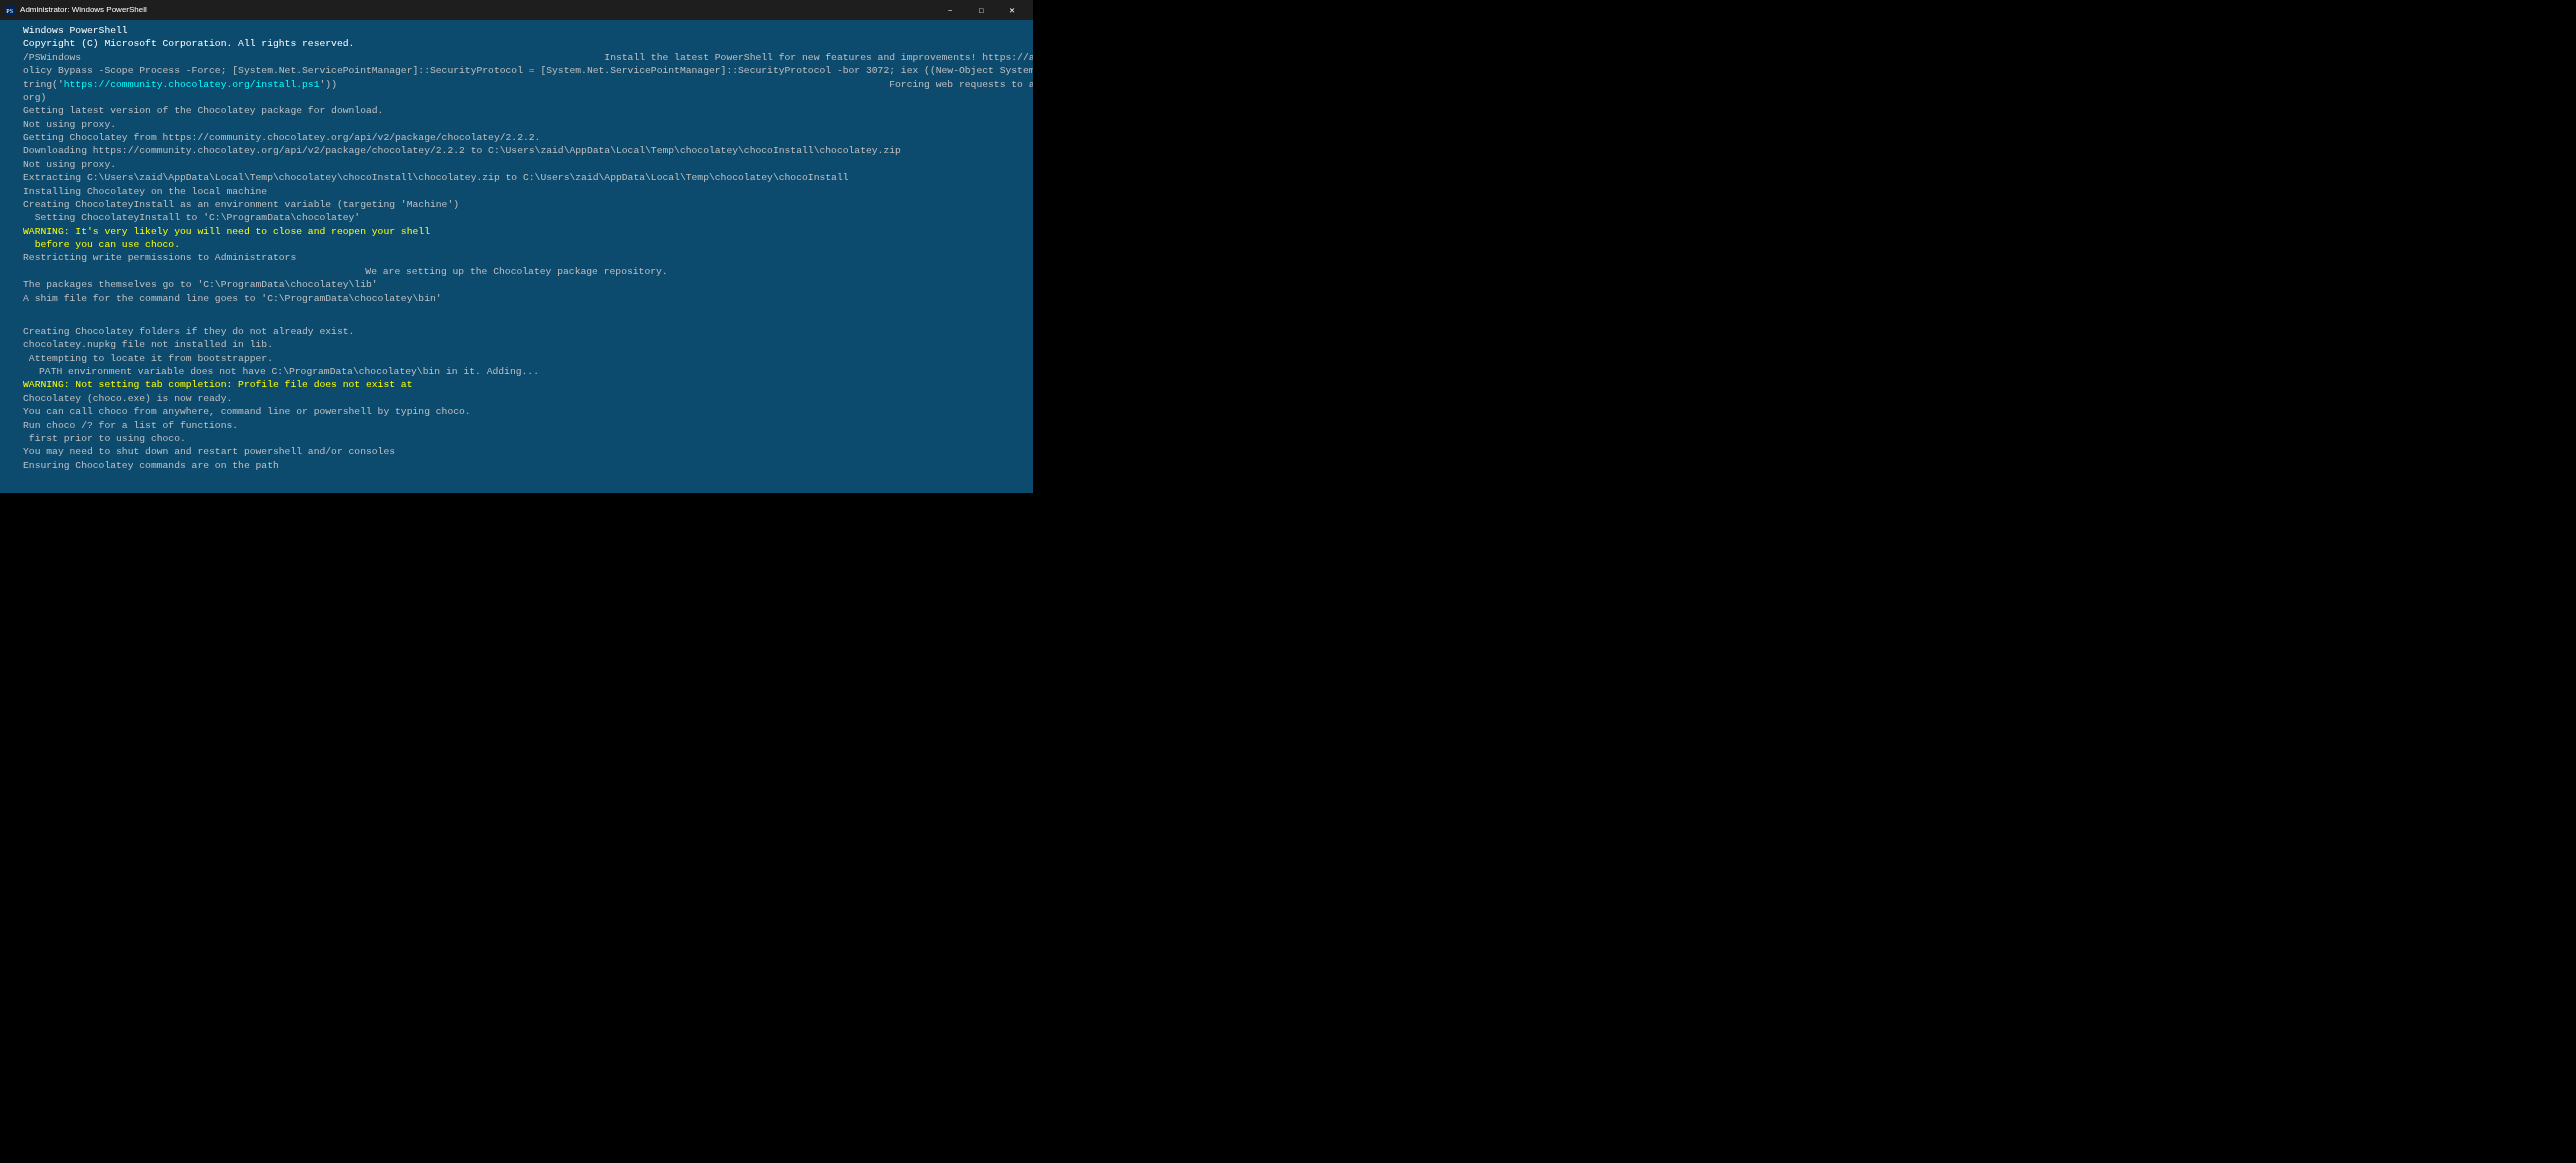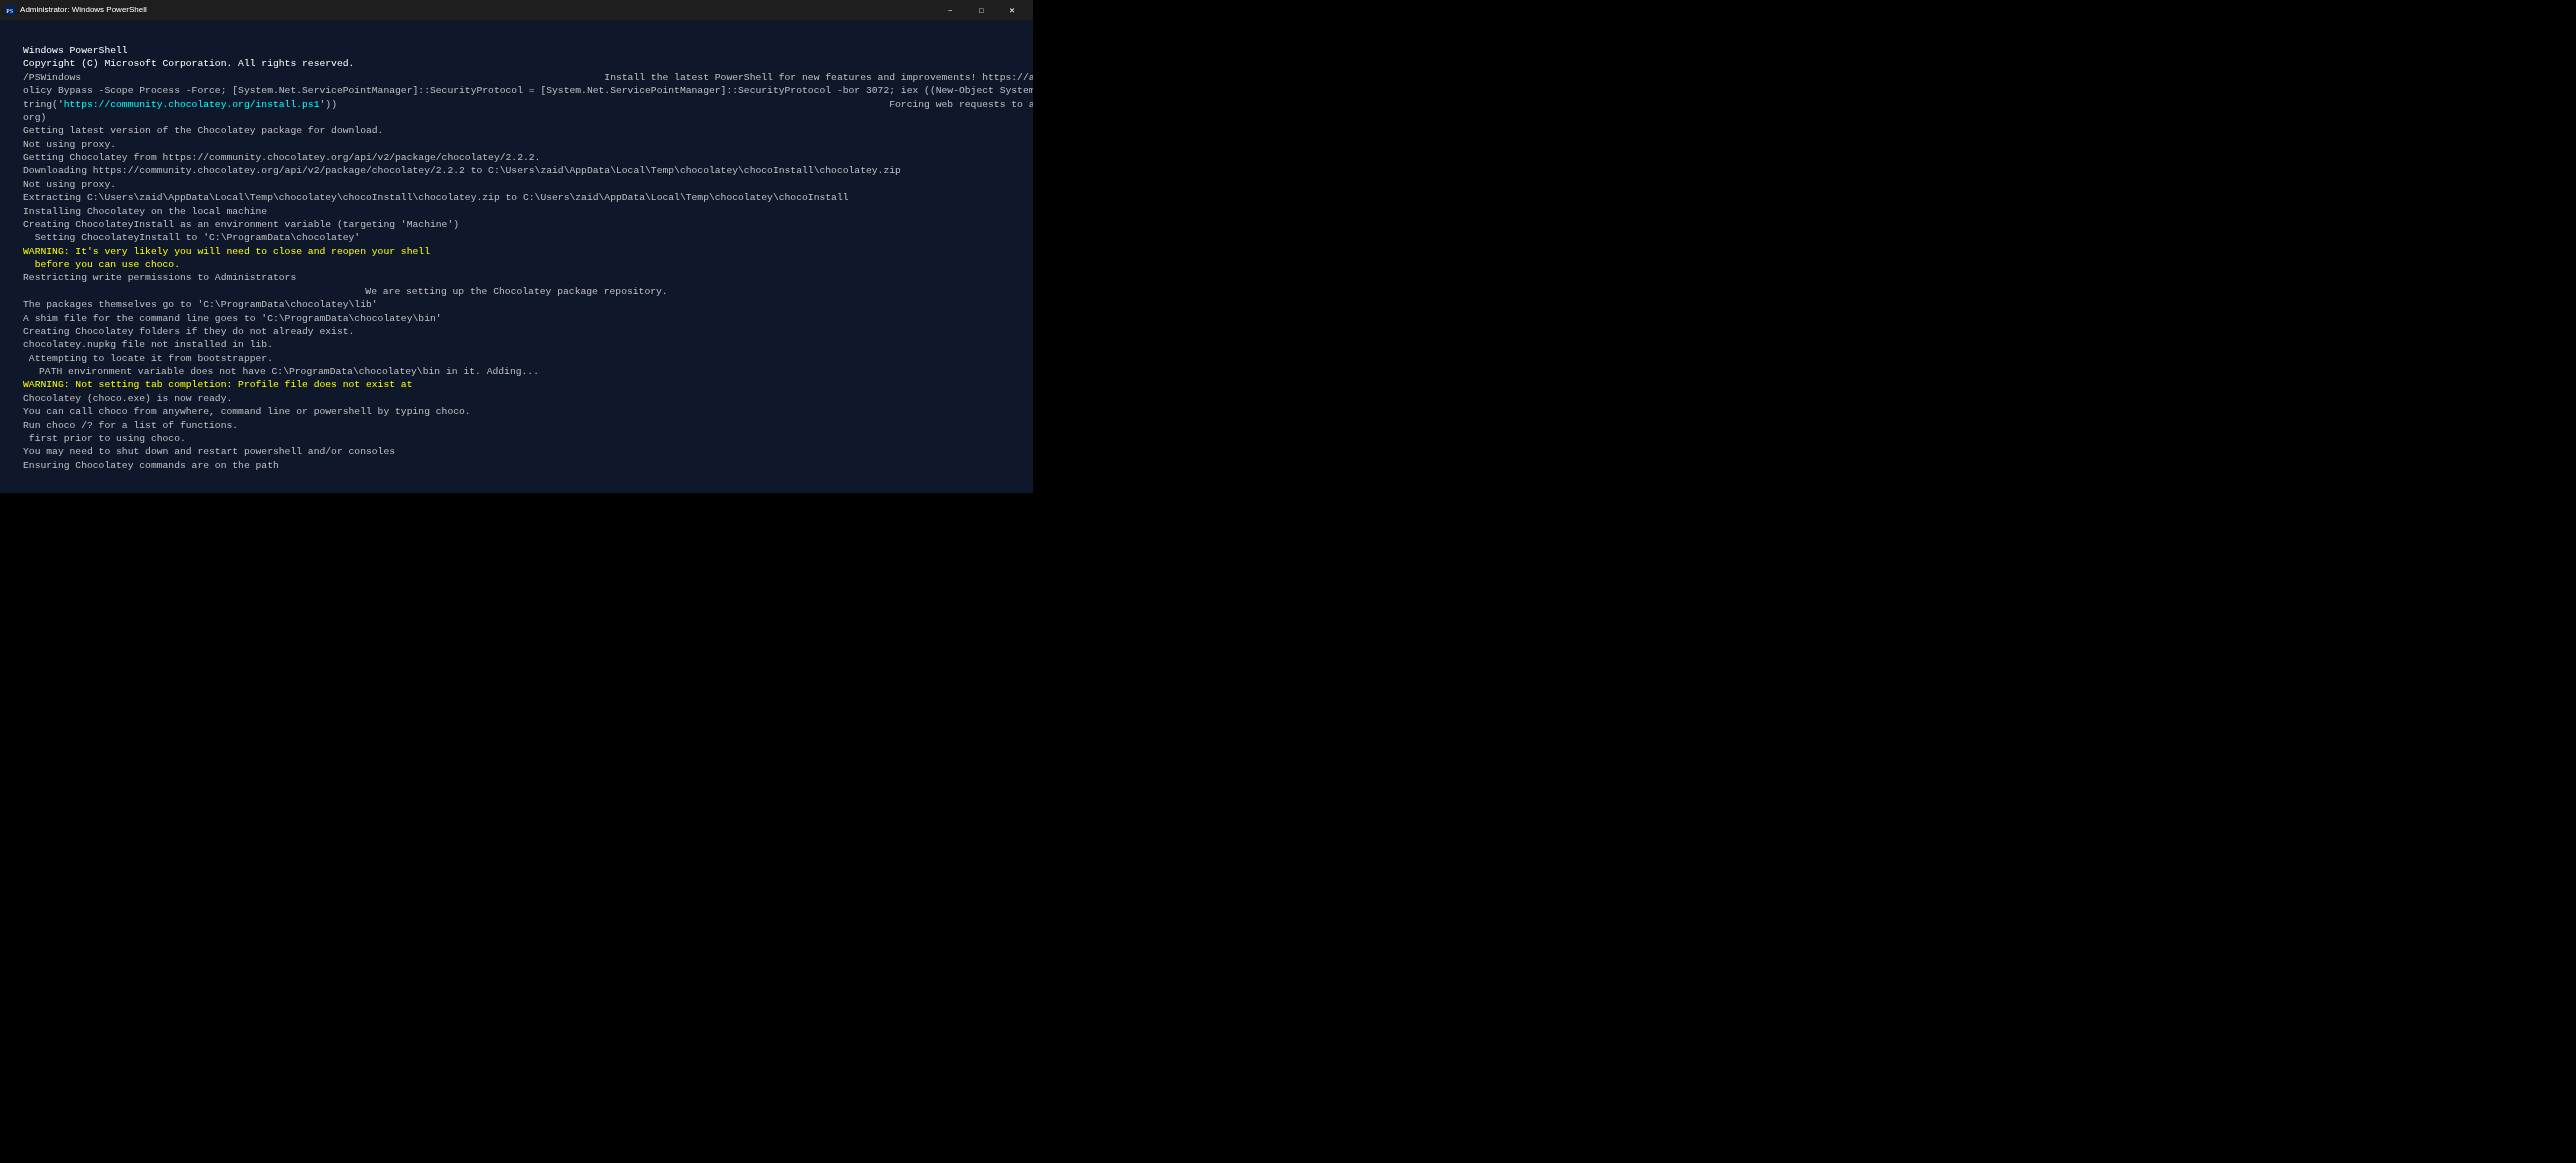--- a/index.html
+++ b/index.html
@@ -14,24 +14,23 @@
       font-size: 9.7px;
       line-height: 1.38;
       overflow: hidden;
       width: 1033px;
       height: 493px;
     }
 
     .window {
       width: 100%;
       height: 100%;
-      background: #0f172a;
+      background: #0c4a6e;
       display: flex;
       flex-direction: column;
-      gap: 20px;
     }
 
     .title-bar {
       background: #1e1e1e;
       height: 20px;
       display: flex;
       align-items: center;
       justify-content: space-between;
       padding: 0 5.4px;
       flex-shrink: 0;
@@ -121,21 +120,21 @@
       <span class="line" style="color: rgb(192, 192, 192);">Installing Chocolatey on the local machine</span>
       <span class="line" style="color: rgb(192, 192, 192);">Creating ChocolateyInstall as an environment variable (targeting 'Machine')</span>
       <span class="line" style="color: rgb(192, 192, 192);">  Setting ChocolateyInstall to 'C:\ProgramData\chocolatey'</span>
       <span class="line" style="color: rgb(255, 255, 0);">WARNING: It's very likely you will need to close and reopen your shell</span>
       <span class="line" style="color: rgb(255, 255, 0);">  before you can use choco.</span>
       <span class="line" style="color: rgb(192, 192, 192);">Restricting write permissions to Administrators</span>
       <span class="line" style="color: rgb(192, 192, 192); text-align: center;">We are setting up the Chocolatey package repository.</span>
       <span class="line" style="color: rgb(192, 192, 192);">The packages themselves go to 'C:\ProgramData\chocolatey\lib'</span>
       <span class="line" style="color: rgb(192, 192, 192);">A shim file for the command line goes to 'C:\ProgramData\chocolatey\bin'</span>
       <span class="line" style="color: rgb(192, 192, 192);"></span>
-      <span class="line" style="color: rgb(192, 192, 192);">Creating Chocolatey folders if they do not already exist.</span>
+      <span class="line" style="color: rgb(192, 192, 192); margin-top: 20px;">Creating Chocolatey folders if they do not already exist.</span>
       <span class="line" style="color: rgb(192, 192, 192);"></span>
       <span class="line" style="color: rgb(192, 192, 192);">chocolatey.nupkg file not installed in lib.</span>
       <span class="line" style="color: rgb(192, 192, 192);"> Attempting to locate it from bootstrapper.</span>
       <span class="line" style="color: rgb(192, 192, 192); margin-left: 16px;">PATH environment variable does not have C:\ProgramData\chocolatey\bin in it. Adding...</span>
       <span class="line" style="color: rgb(255, 255, 0);">WARNING: Not setting tab completion: Profile file does not exist at</span>
       <span class="line" style="color: rgb(192, 192, 192);">Chocolatey (choco.exe) is now ready.</span>
       <span class="line" style="color: rgb(192, 192, 192);">You can call choco from anywhere, command line or powershell by typing choco.</span>
       <span class="line" style="color: rgb(192, 192, 192);">Run choco /? for a list of functions.</span>
       <span class="line" style="color: rgb(192, 192, 192);"> first prior to using choco.</span>
       <span class="line" style="color: rgb(192, 192, 192);">You may need to shut down and restart powershell and/or consoles</span>

